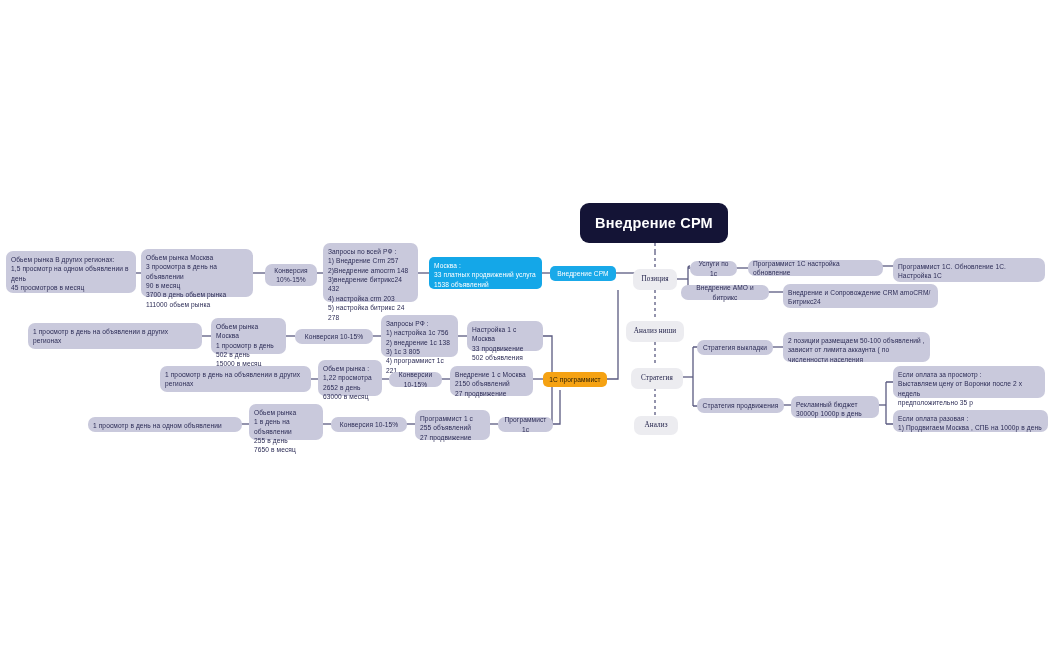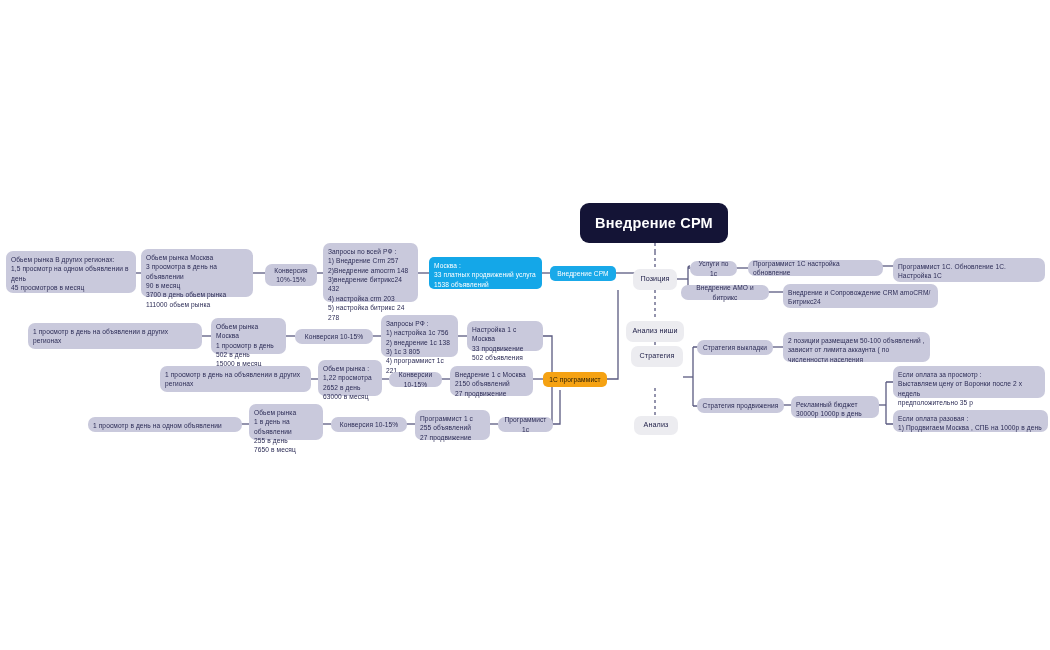--- a/index.html
+++ b/index.html
@@ -23,21 +23,21 @@
     padding:4px 5px;
     white-space:pre-line;
     letter-spacing:.1px;
   }
   .node.spine{
     background:#ececf0;
     color:#22224a;
     text-align:center;
     font-size:7.2px;
     padding:4px 6px;
-    display:flex;align-items:center;justify-content:center;
+    display:flex;align-items:center;justify-content:center;font-family:Liberation Serif, serif;
   }
   .node.center{
     background:#141436;
     color:#ffffff;
     font-size:14.5px;
     font-weight:600;
     border-radius:9px;
     display:flex;align-items:center;justify-content:center;
     letter-spacing:.2px;
   }
@@ -136,21 +136,21 @@
       <path d="M489,424 L498,424"></path>
       <path d="M552,424 L560,424 L560,390"></path>
       <path d="M552,380 L552,424"></path>
     </g>
   </svg>
 
   <div class="node center" style="left:580px;top:203px;width:148px;height:40px;">Внедрение СРМ</div>
 
   <div class="node spine" style="left:633px;top:269px;width:44px;height:21px;">Позиция</div>
   <div class="node spine" style="left:626px;top:321px;width:58px;height:21px;">Анализ ниши</div>
-  <div class="node spine" style="left:631px;top:346px;width:52px;height:21px;">Стратегия</div>
+  <div class="node spine" style="left:631px;top:368px;width:52px;height:21px;">Стратегия</div>
   <div class="node spine" style="left:634px;top:416px;width:44px;height:19px;">Анализ</div>
 
   <div class="node ctr" style="left:690px;top:261px;width:47px;height:15px;">Услуги по 1с</div>
   <div class="node ctr" style="left:681px;top:285px;width:88px;height:15px;">Внедрение АМО и битрикс</div>
 
   <div class="node mid" style="left:748px;top:260px;width:135px;height:16px;">Программист 1С настройка обновление</div>
   <div class="node" style="left:783px;top:284px;width:155px;height:24px;">Внедрение и Сопровождение CRM amoCRM/ Битрикс24</div>
   <div class="node" style="left:893px;top:258px;width:152px;height:24px;">Программист 1С. Обновление 1С. Настройка 1С</div>
 
   <div class="node ctr" style="left:697px;top:340px;width:76px;height:15px;">Стратегия выкладки</div>

